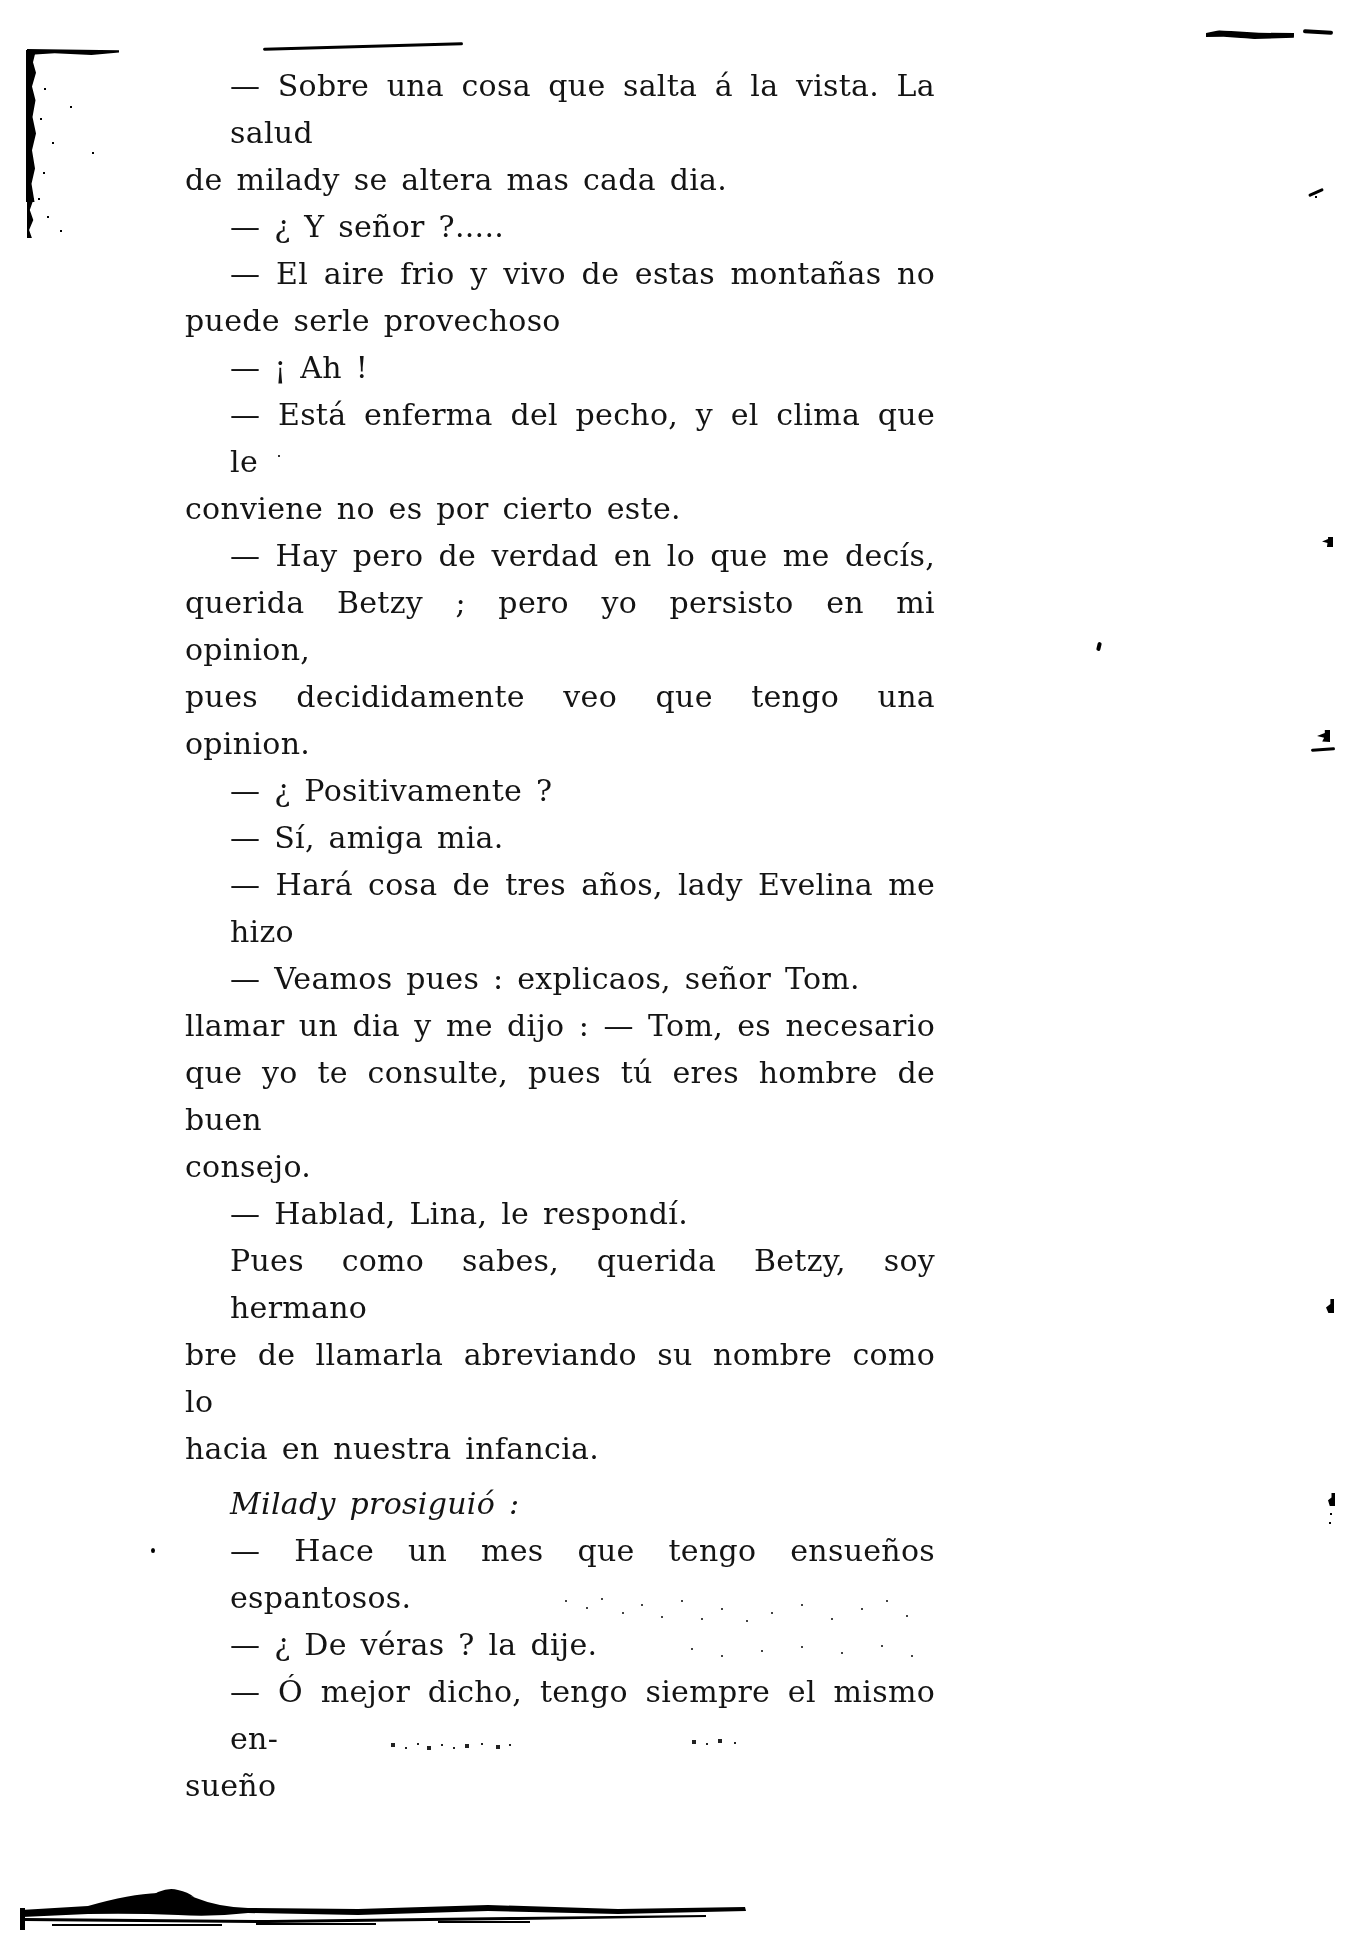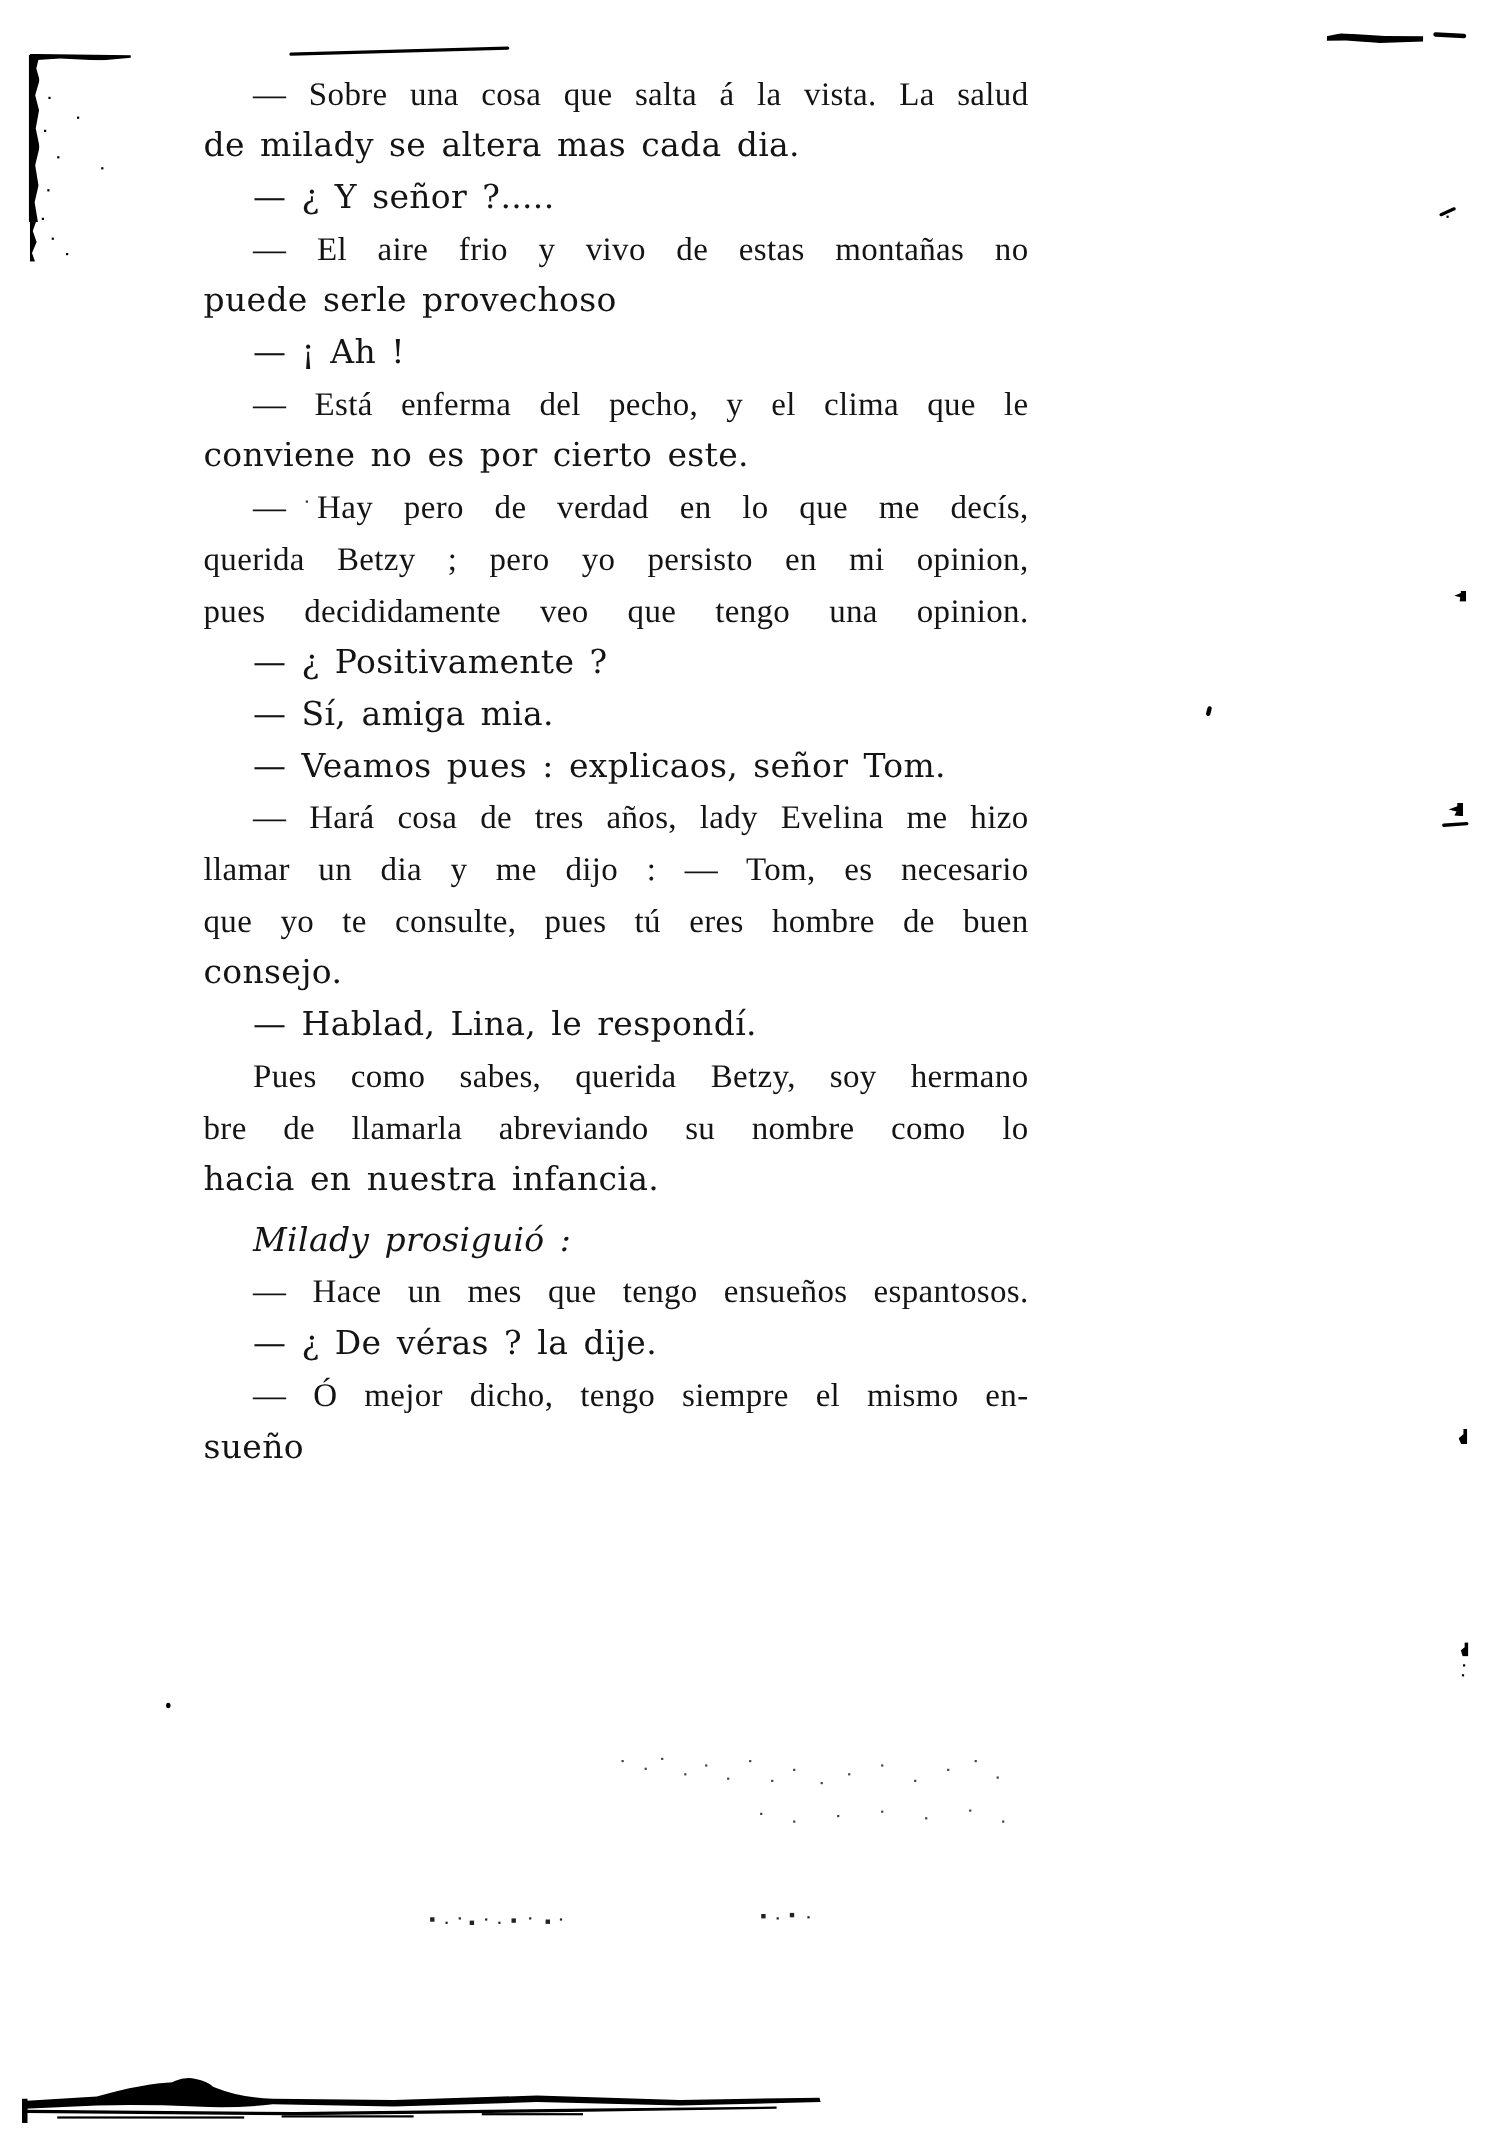--- a/index.html
+++ b/index.html
@@ -19,21 +19,20 @@
     line-height:47px;
     color:#141414;
     word-spacing:4px;
     letter-spacing:0.3px;
     white-space:nowrap;
   }
   .line.justify{
     white-space:normal;
     text-align:justify;
     text-align-last:justify;
-    font-family:Liberation Serif, serif;
   }
   .line.indent{padding-left:45px;}
   .line.gap{margin-top:8px;font-style:italic;}
 
   
   .art{position:absolute;background:#000;}
   .corner-vbar{left:26px;top:50px;width:10px;height:152px;
     clip-path:polygon(0 0,100% 0,70% 8%,100% 15%,60% 24%,95% 33%,65% 44%,100% 55%,60% 66%,90% 78%,55% 88%,85% 100%,0 100%);}
   .corner-vbar2{left:27px;top:198px;width:7px;height:40px;
     clip-path:polygon(0 0,100% 0,40% 30%,90% 55%,30% 80%,70% 100%,0 100%);}
@@ -93,22 +92,22 @@
       <div class="line indent justify">— El aire frio y vivo de estas montañas no</div>
       <div class="line">puede serle provechoso</div>
       <div class="line indent">— ¡ Ah !</div>
       <div class="line indent justify">— Está enferma del pecho, y el clima que le</div>
       <div class="line">conviene no es por cierto este.</div>
       <div class="line indent justify">— Hay pero de verdad en lo que me decís,</div>
       <div class="line justify">querida Betzy ; pero yo persisto en mi opinion,</div>
       <div class="line justify">pues decididamente veo que tengo una opinion.</div>
       <div class="line indent">— ¿ Positivamente ?</div>
       <div class="line indent">— Sí, amiga mia.</div>
+      <div class="line indent justify">— Hará cosa de tres años, lady Evelina me hizo</div>
       <div class="line indent">— Veamos pues : explicaos, señor Tom.</div>
-      <div class="line indent justify">— Hará cosa de tres años, lady Evelina me hizo</div>
       <div class="line justify">llamar un dia y me dijo : — Tom, es necesario</div>
       <div class="line justify">que yo te consulte, pues tú eres hombre de buen</div>
       <div class="line">consejo.</div>
       <div class="line indent">— Hablad, Lina, le respondí.</div>
       <div class="line indent justify">Pues como sabes, querida Betzy, soy hermano</div>
       <div class="line justify">bre de llamarla abreviando su nombre como lo</div>
       <div class="line">hacia en nuestra infancia.</div>
       <div class="line indent gap">Milady prosiguió :</div>
       <div class="line indent justify">— Hace un mes que tengo ensueños espantosos.</div>
       <div class="line indent">— ¿ De véras ? la dije.</div>

